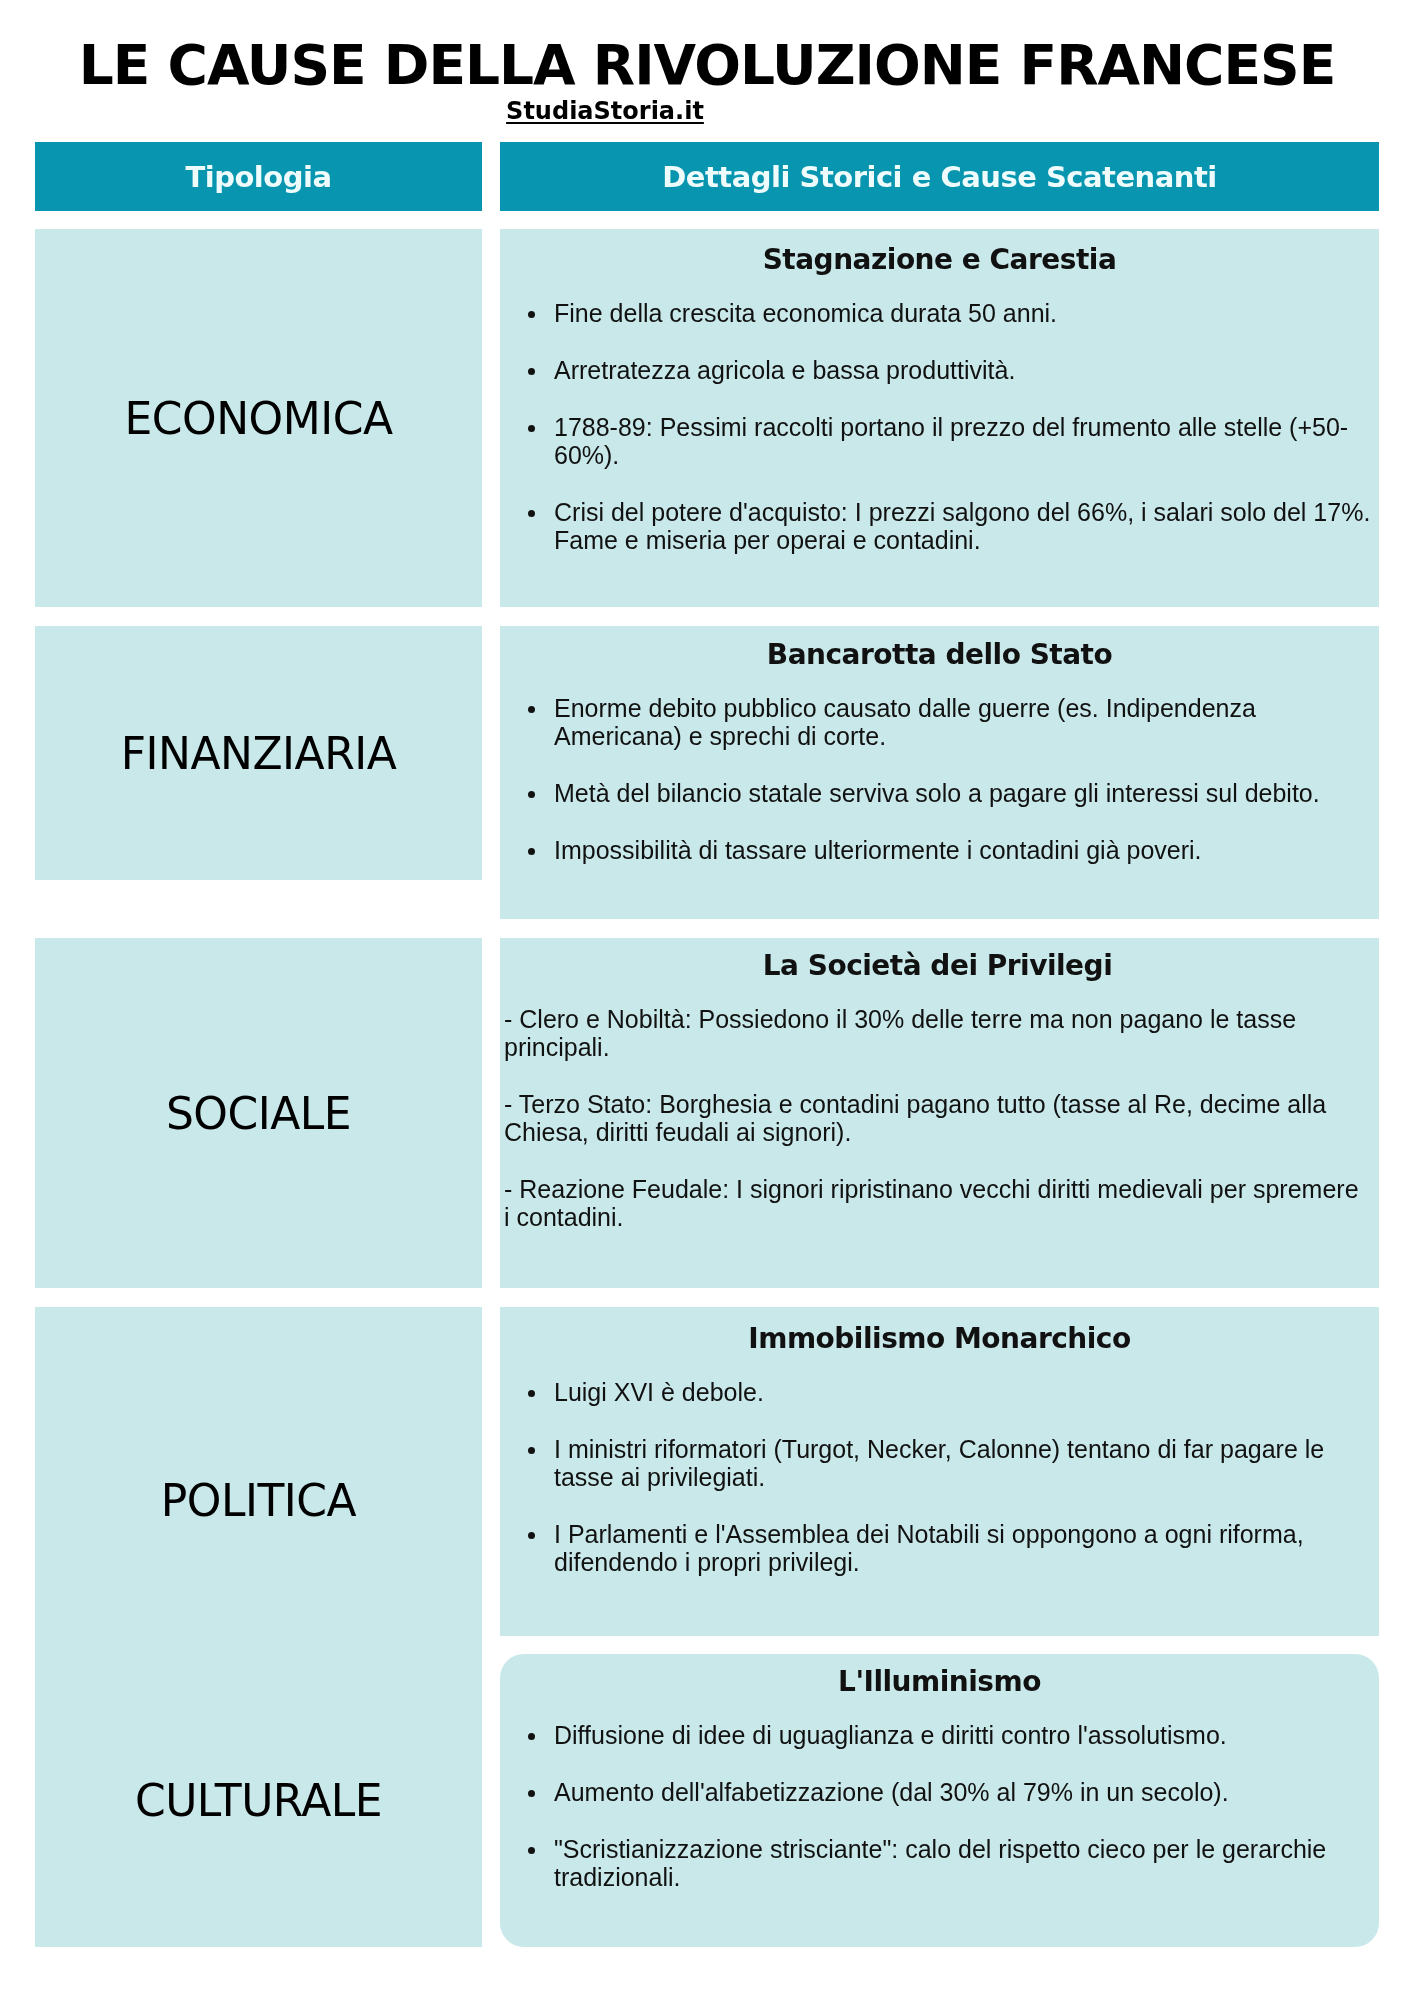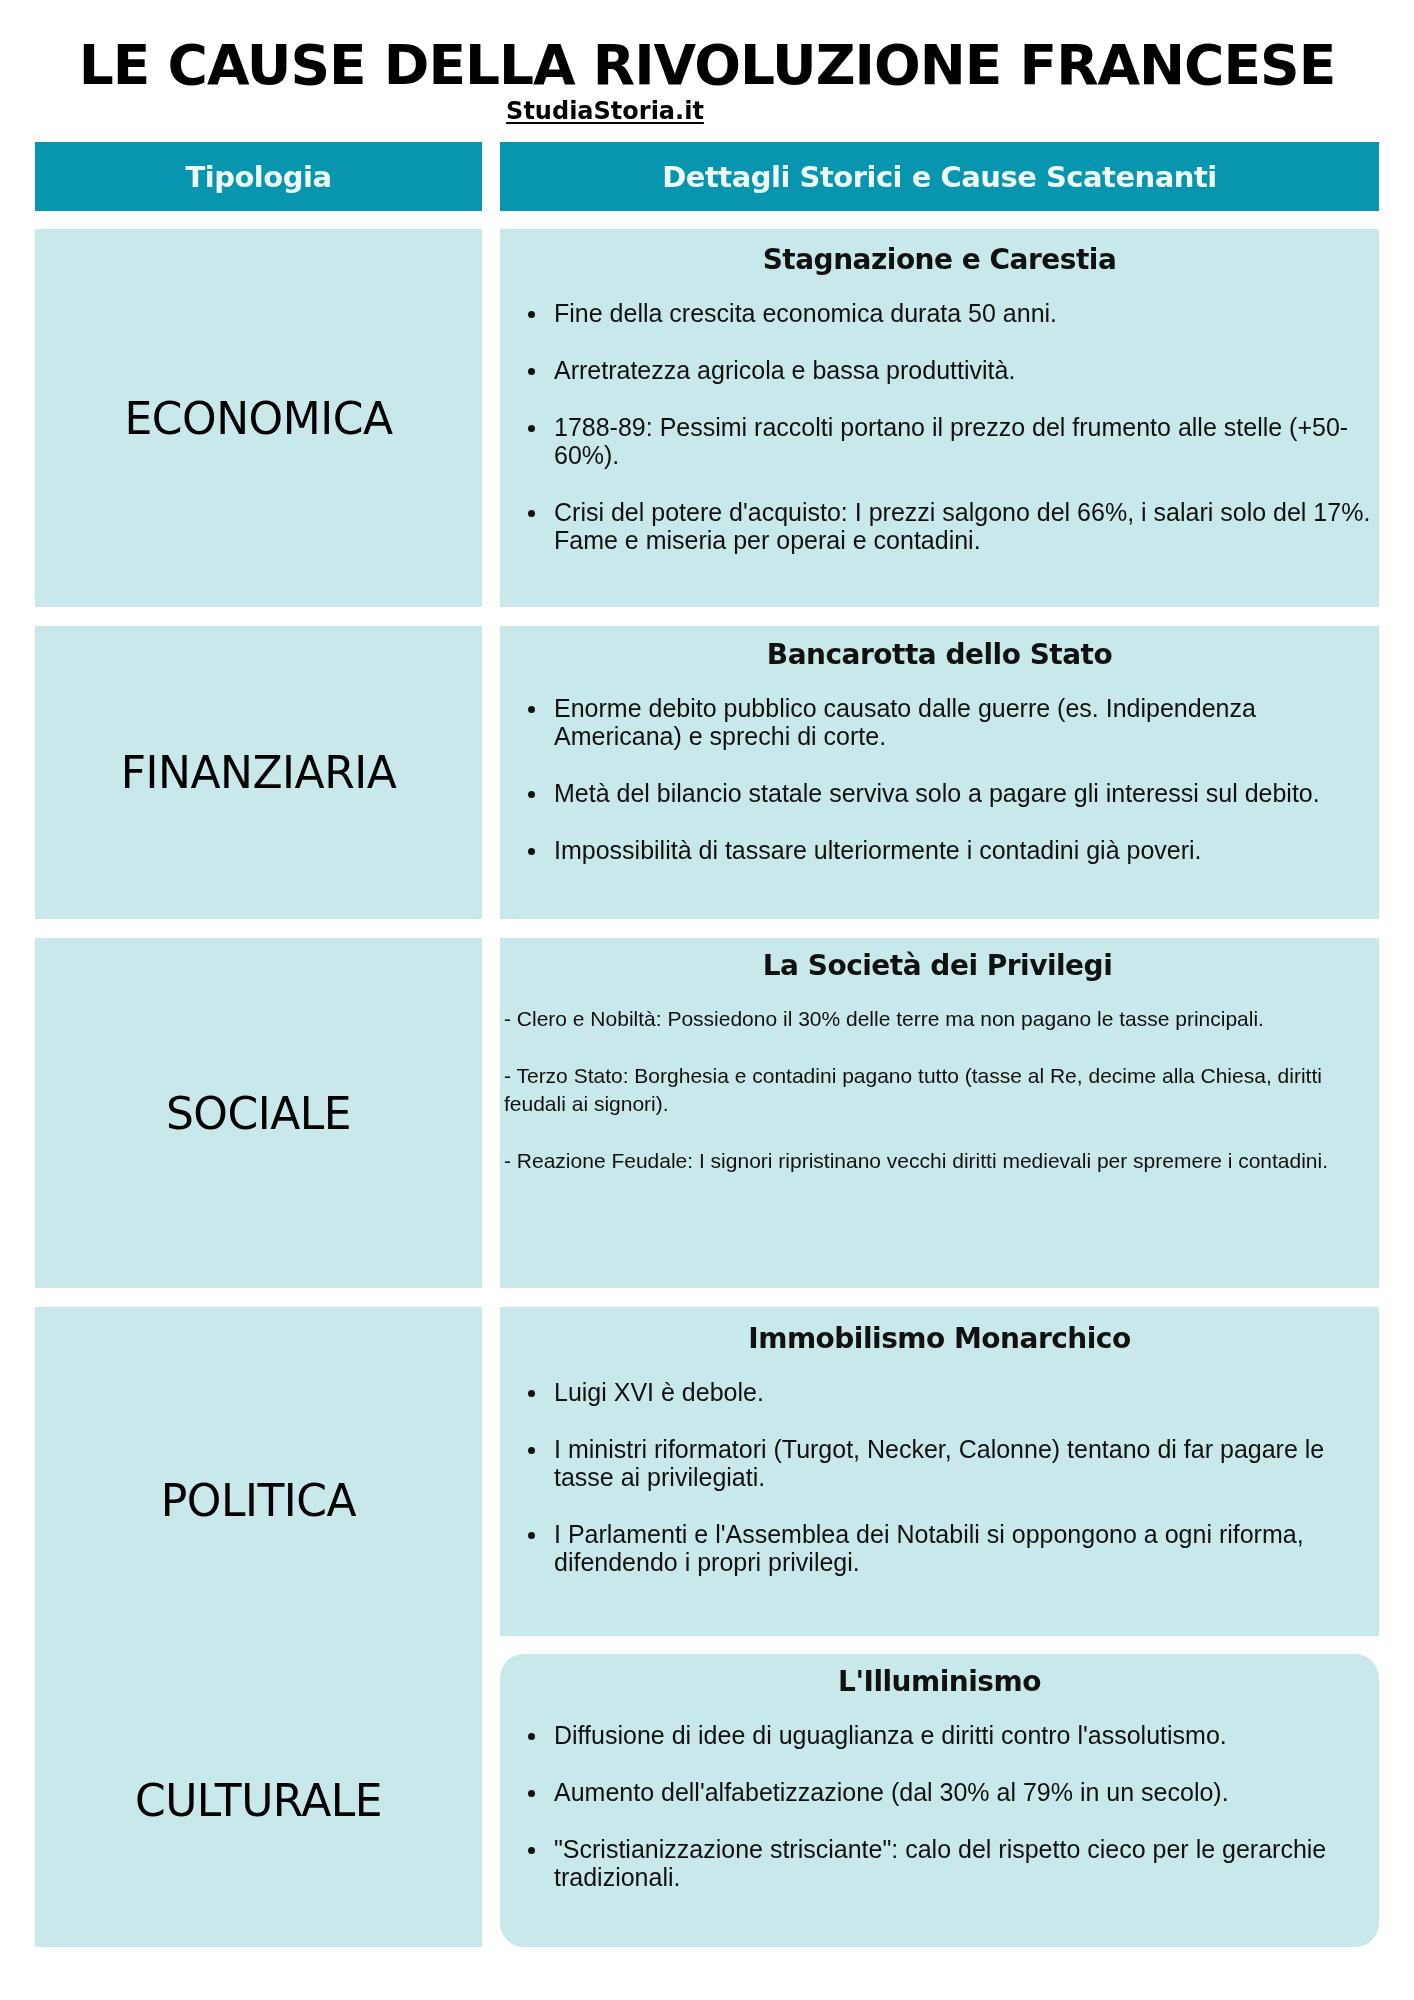--- a/index.html
+++ b/index.html
@@ -35,21 +35,21 @@
   }
   .detail ul { list-style: none; padding-left: 0; }
   .detail ul li {
     position: relative; padding-left: 46px; font-size: 25px; line-height: 28px;
     margin-bottom: 29px; color: #111;
   }
   .detail ul li::before {
     content: ""; position: absolute; left: 20px; top: 12px; width: 7px; height: 7px;
     border-radius: 50%; background: #111;
   }
-  .detail p { font-size: 21px; line-height: 28px; margin-bottom: 29px; color: #111; padding-right: 4px; }
+  .detail p { font-size: 25px; line-height: 28px; margin-bottom: 29px; color: #111; padding-right: 4px; }
 </style>
 </head>
 <body>
 
 <div class="title">LE CAUSE DELLA RIVOLUZIONE FRANCESE</div>
 <div class="subtitle"><span>StudiaStoria.it</span></div>
 
 <div class="cell hdr col-l" style="top:142px;height:69px;">Tipologia</div>
 <div class="cell hdr col-r" style="top:142px;height:69px;">Dettagli Storici e Cause Scatenanti</div>
 
@@ -59,21 +59,21 @@
 <div class="cell box detail col-r" style="top:229px;height:378px;padding-top:8px;">
   <h3>Stagnazione e Carestia</h3>
   <ul>
     <li>Fine della crescita economica durata 50 anni.</li>
     <li>Arretratezza agricola e bassa produttività.</li>
     <li>1788-89: Pessimi raccolti portano il prezzo del frumento alle stelle (+50-60%).</li>
     <li>Crisi del potere d'acquisto: I prezzi salgono del 66%, i salari solo del 17%. Fame e miseria per operai e contadini.</li>
   </ul>
 </div>
 
-<div class="cell box type col-l" style="top:626px;height:293px;">
+<div class="cell box type col-l" style="top:626px;height:254px;">
   <span>FINANZIARIA</span>
 </div>
 <div class="cell box detail col-r" style="top:626px;height:293px;padding-top:6px;">
   <h3>Bancarotta dello Stato</h3>
   <ul>
     <li>Enorme debito pubblico causato dalle guerre (es. Indipendenza Americana) e sprechi di corte.</li>
     <li>Metà del bilancio statale serviva solo a pagare gli interessi sul debito.</li>
     <li>Impossibilità di tassare ulteriormente i contadini già poveri.</li>
   </ul>
 </div>

